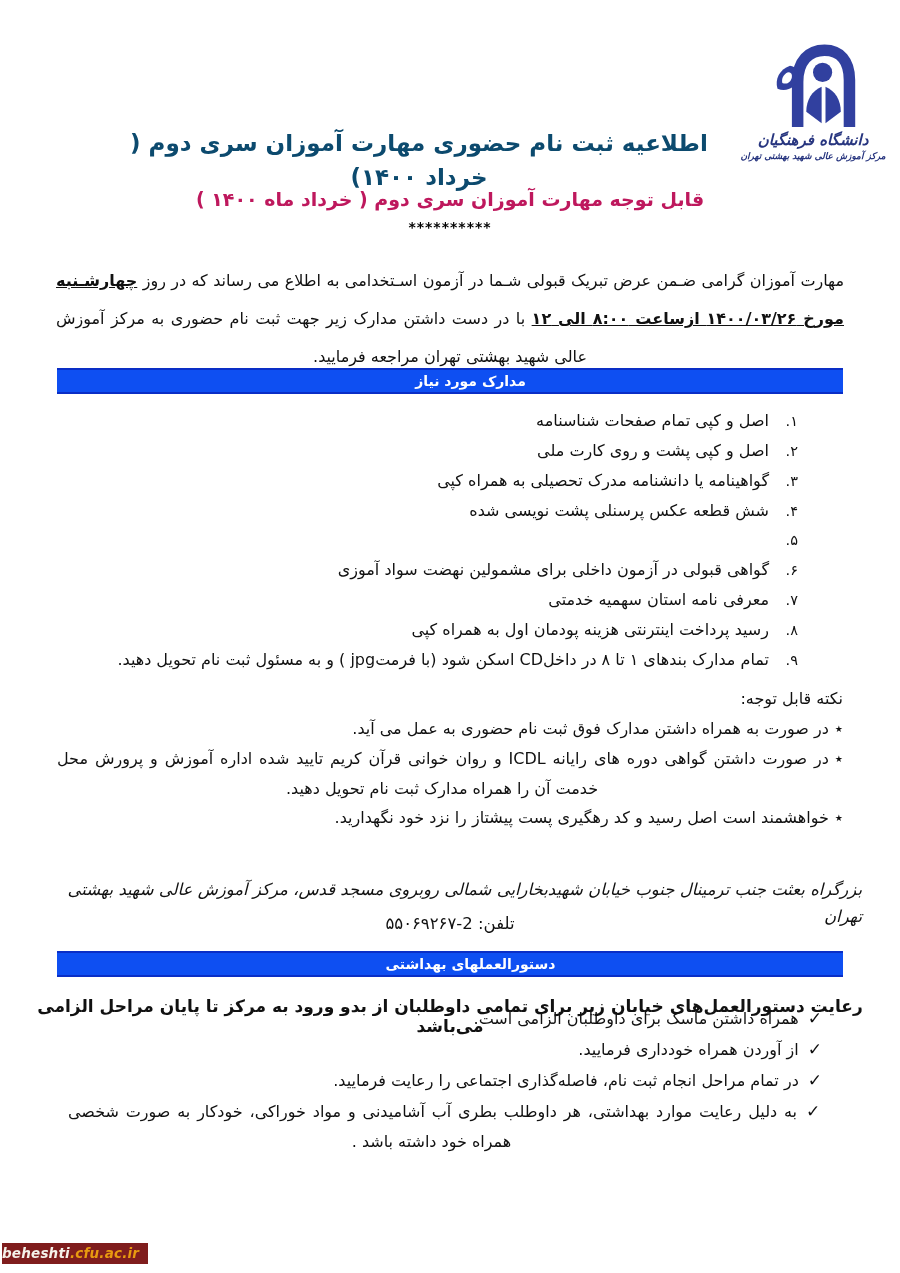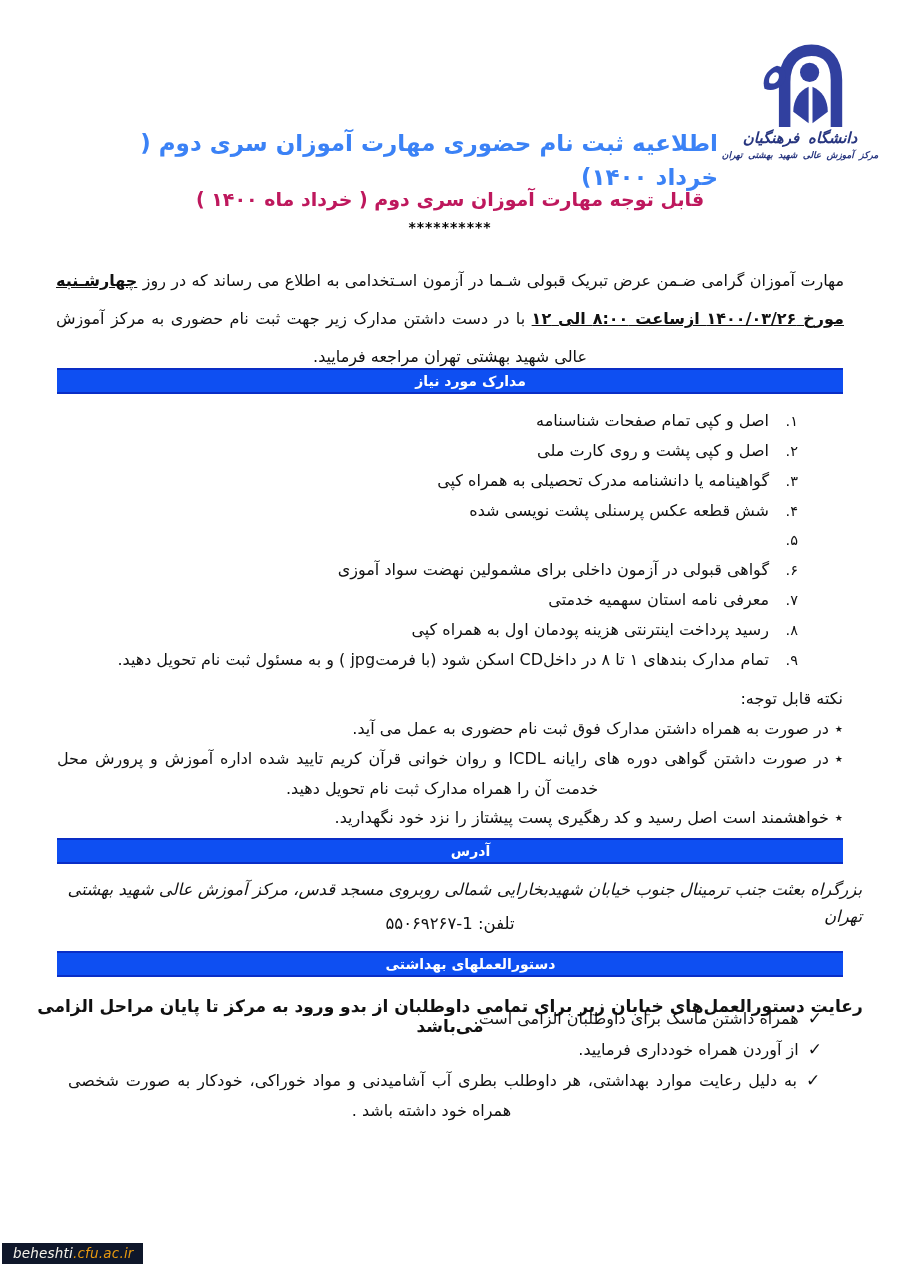--- a/index.html
+++ b/index.html
@@ -1,28 +1,28 @@
 <!DOCTYPE html>
 <html lang="fa"><head>
 <meta charset="utf-8">
 <style>
   html,body{margin:0;padding:0;background:#ffffff;}
   .page{
     position:relative;width:900px;height:1273px;background:#ffffff;
     font-family:"DejaVu Sans",sans-serif;color:#111111;direction:rtl;overflow:hidden;
   }
   
-  .logo{position:absolute;top:34px;right:18px;width:164px;text-align:center;font-family:Liberation Mono, monospace;}
+  .logo{position:absolute;top:34px;right:5px;width:164px;text-align:center;}
   .logo svg{display:block;margin:0 auto 2px auto;}
   .logo-name{font-size:15px;font-weight:bold;font-style:italic;color:#27357f;line-height:20px;}
   .logo-sub{font-size:9px;font-weight:bold;font-style:italic;color:#27357f;line-height:13px;}
   
   .title{
-    position:absolute;top:126px;left:120px;right:182px;text-align:right;
-    font-size:23px;font-weight:bold;color:#3b82f6;line-height:34px;
+    position:absolute;top:126px;left:120px;right:182px;text-align:center;
+    font-size:23px;font-weight:bold;color:#0c4a6e;line-height:34px;
   }
   .subtitle{
     position:absolute;top:188px;left:65px;right:65px;text-align:center;
     font-size:19px;font-weight:bold;color:#be185d;
   }
   .divider{
     position:absolute;top:219px;left:0;right:0;text-align:center;
     font-size:14px;font-weight:bold;letter-spacing:1px;color:#000;
   }
   
@@ -54,23 +54,23 @@
   .addr-line{position:absolute;top:876px;left:36px;right:38px;text-align:right;font-size:16.5px;line-height:27px;font-style:italic;}
   .addr-phone{position:absolute;top:914px;left:0;right:0;text-align:center;font-size:16.5px;}
   
   .health-lead{position:absolute;top:996px;left:30px;right:30px;text-align:center;font-size:17px;font-weight:bold;}
   .check-list{position:absolute;top:1003px;right:78px;left:57px;font-size:16px;line-height:30px;margin-left:11px;}
   .check-item{padding-right:27px;text-indent:-27px;text-align:justify;text-align-last:right;}
   .check-item.wrap{text-align-last:center;}
   .check{font-weight:bold;font-size:17px;padding-left:9px;}
   
   .watermark{
-    position:absolute;top:1243px;left:2px;background:#0f172a;
-    padding:2px 9px 3px 11px;direction:ltr;
-    font-style:italic;font-weight:normal;font-size:13.5px;letter-spacing:0.2px;
+    position:absolute;top:1243px;left:2px;background:#7f1d1d;
+    padding:2px 9px 3px 0;direction:ltr;
+    font-style:italic;font-weight:bold;font-size:13.5px;letter-spacing:0.2px;
     cursor:pointer;
   }
   .wm-main{color:#f5f2ea;}
   .wm-suffix{color:#e89a10;}
 </style>
 </head>
 <body>
 
 <div class="page">
 
@@ -132,27 +132,27 @@
       </div>
   </div>
 
   <div class="notes">
     <div class="note-title">نکته قابل توجه:</div>
     <div class="note-item"><span class="bullet">٭</span><span>در صورت به همراه داشتن مدارک فوق ثبت نام حضوری به عمل می آید.</span></div>
     <div class="note-item wrap"><span class="bullet">٭</span><span>در صورت داشتن گواهی دوره های رایانه ICDL و روان خوانی قرآن کریم تایید شده اداره آموزش و پرورش محل خدمت آن را همراه مدارک ثبت نام تحویل دهید.</span></div>
     <div class="note-item"><span class="bullet">٭</span><span>خواهشمند است اصل رسید و کد رهگیری پست پیشتاز را نزد خود نگهدارید.</span></div>
   </div>
 
-  <div class="banner banner-address">آدرس</div>
   <div class="addr-line">بزرگراه بعثت جنب ترمینال جنوب خیابان شهیدبخارایی شمالی روبروی مسجد قدس، مرکز آموزش عالی شهید بهشتی تهران</div>
-  <div class="addr-phone">تلفن: 1-۵۵۰۶۹۲۶۷</div>
+  <div class="addr-phone">تلفن: 2-۵۵۰۶۹۲۶۷</div>
 
   <div class="banner banner-health">دستورالعملهای بهداشتی</div>
   <div class="health-lead">رعایت دستورالعمل‌های خیابان زیر برای تمامی داوطلبان از بدو ورود به مرکز تا پایان مراحل الزامی می‌باشد</div>
   <div class="check-list">
     <div class="check-item"><span class="check">✓</span><span>همراه داشتن ماسک برای داوطلبان الزامی است.</span></div>
     <div class="check-item"><span class="check">✓</span><span>از آوردن همراه خودداری فرمایید.</span></div>
+    <div class="check-item"><span class="check">✓</span><span>در تمام مراحل انجام ثبت نام، فاصله‌گذاری اجتماعی را رعایت فرمایید.</span></div>
     <div class="check-item wrap"><span class="check">✓</span><span>به دلیل رعایت موارد بهداشتی، هر داوطلب بطری آب آشامیدنی و مواد خوراکی، خودکار به صورت شخصی همراه خود داشته باشد .</span></div>
   </div>
 
   <div class="watermark"><span class="wm-main">beheshti</span><span class="wm-suffix">.cfu.ac.ir</span></div>
 
 </div>
 
 </body></html>

